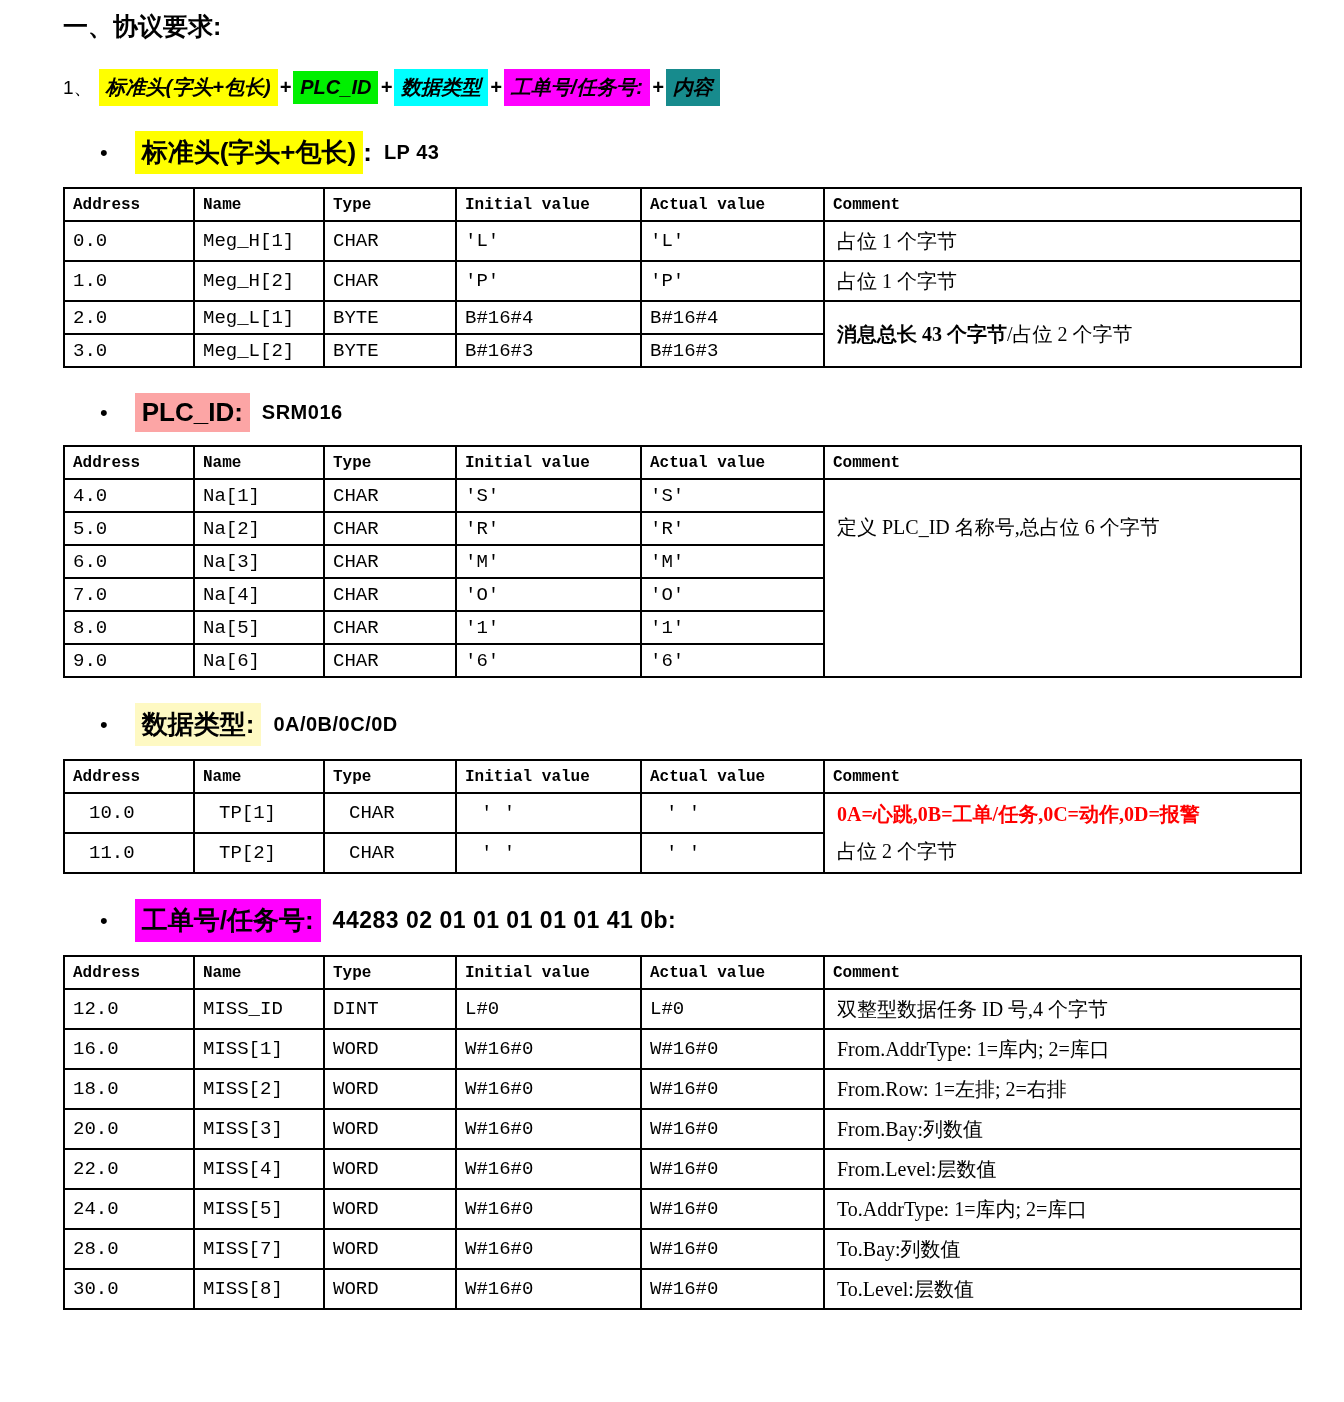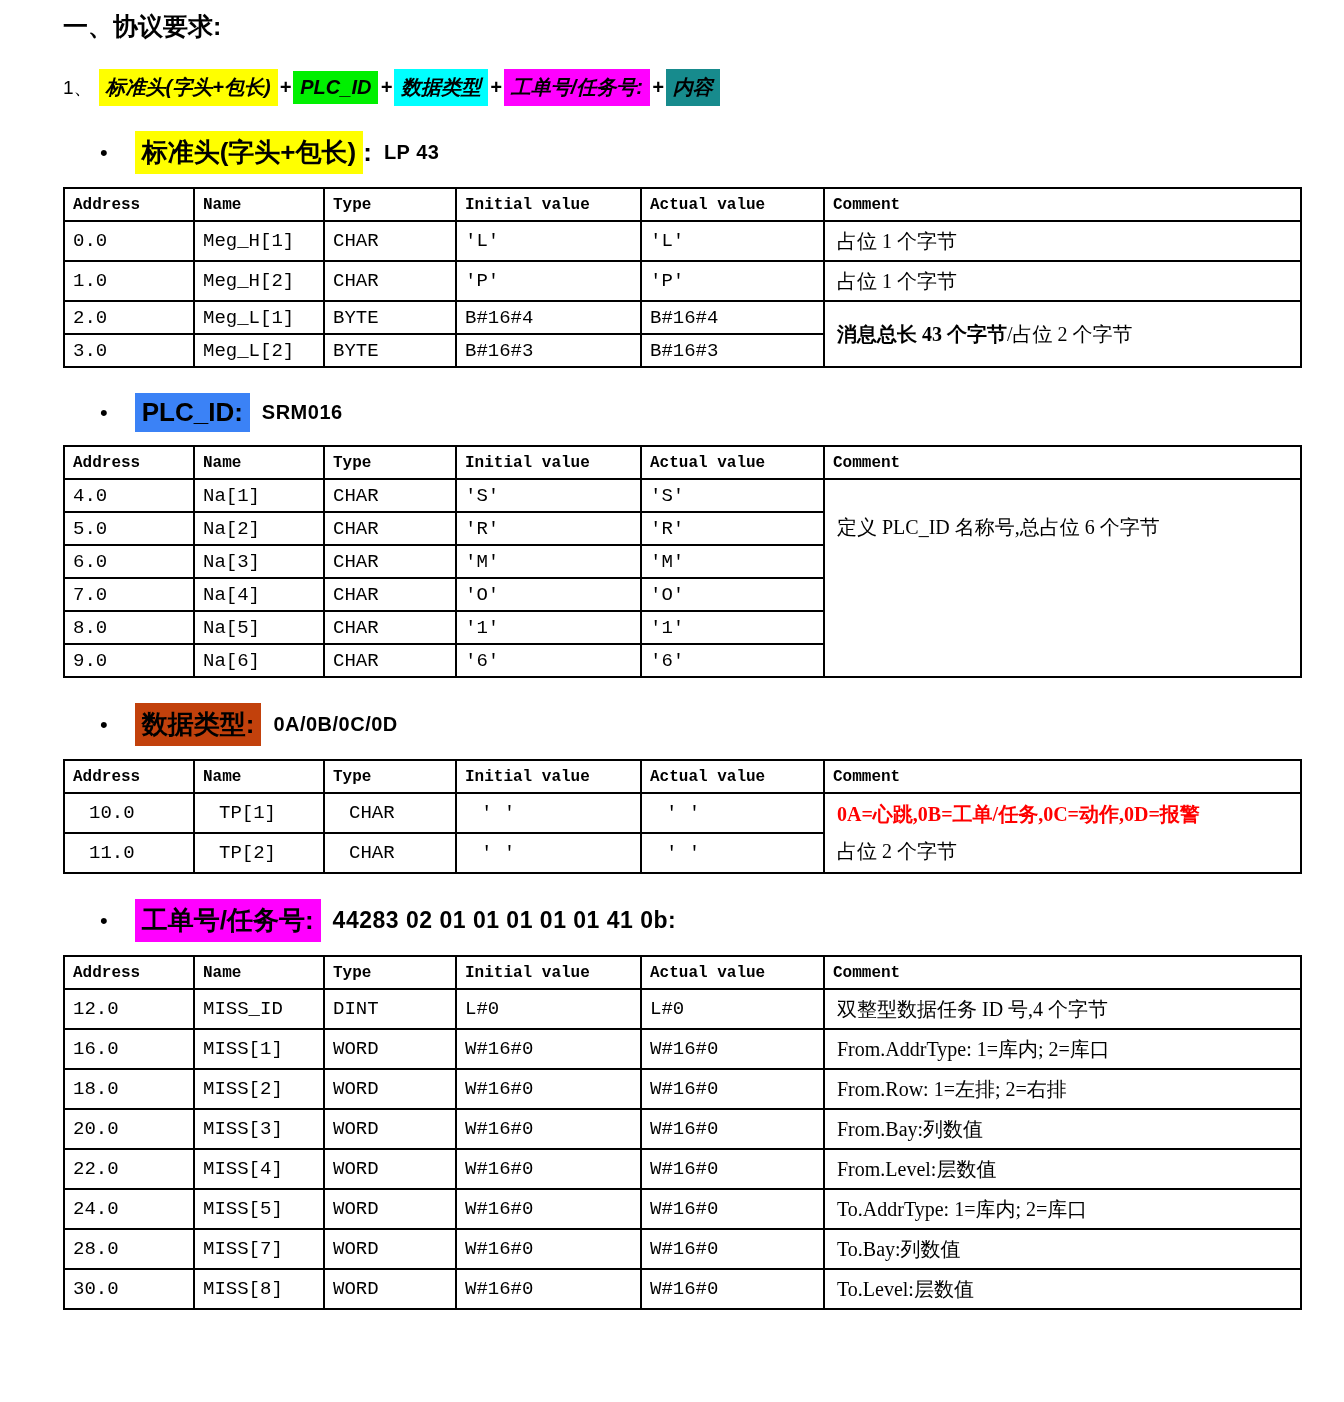--- a/index.html
+++ b/index.html
@@ -108,21 +108,21 @@
               <td class="val c2">BYTE</td>
               <td class="val c3">B#16#3</td>
               <td class="val c4">B#16#3</td>
             </tr>
           </tbody>
         </table>
       </div>
       <div class="section plc-id">
         <div class="bullet-line">
           <span class="dot">•</span>
-          <span class="bullet-label"><span class="seg hl" style="background: #3b82f6;">PLC_ID:</span></span>
+          <span class="bullet-label"><span class="seg hl" style="background: #fca5a5;">PLC_ID:</span></span>
           <span class="bullet-value">SRM016</span>
         </div>
         <table class="spec-table">
           <colgroup>
             <col style="width: 130px;">
             <col style="width: 130px;">
             <col style="width: 132px;">
             <col style="width: 185px;">
             <col style="width: 183px;">
             <col style="width: 477px;">
@@ -182,21 +182,21 @@
               <td class="val c2">CHAR</td>
               <td class="val c3">'6'</td>
               <td class="val c4">'6'</td>
             </tr>
           </tbody>
         </table>
       </div>
       <div class="section data-type">
         <div class="bullet-line">
           <span class="dot">•</span>
-          <span class="bullet-label"><span class="seg hl" style="background: #c2410c;">数据类型:</span></span>
+          <span class="bullet-label"><span class="seg hl" style="background: #fef9c3;">数据类型:</span></span>
           <span class="bullet-value">0A/0B/0C/0D</span>
         </div>
         <table class="spec-table">
           <colgroup>
             <col style="width: 130px;">
             <col style="width: 130px;">
             <col style="width: 132px;">
             <col style="width: 185px;">
             <col style="width: 183px;">
             <col style="width: 477px;">

